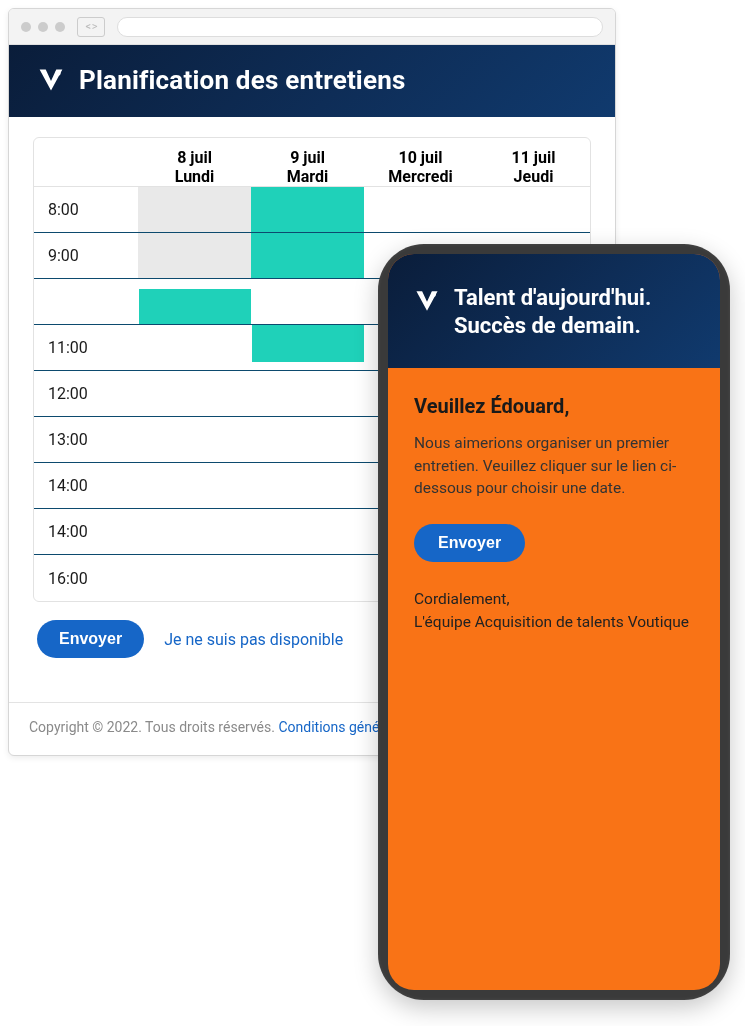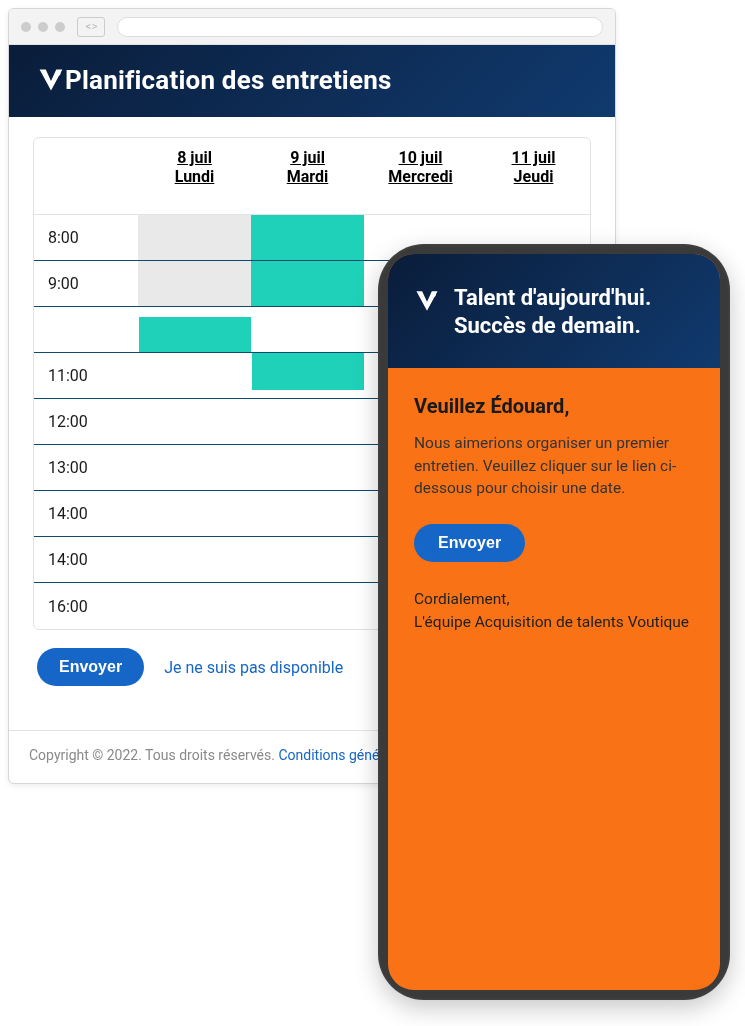--- a/index.html
+++ b/index.html
@@ -46,45 +46,44 @@
     .addr-bar {
       flex:1; height:20px; border:1px solid #ddd; border-radius:10px;
       background:#fff;
     }
 
     
     .app-header {
       background: linear-gradient(135deg, #0a1d3a 0%, #0e2d57 55%, #103a6e 100%);
       color:#fff;
       padding: 20px 28px 22px;
-      display:flex; align-items:center; 
+      display:flex; align-items:center; gap:14px;
     }
     .logo-v {
       width:28px; height:28px; position:relative;
     }
     .logo-v svg { width:100%; height:100%; display:block; }
     .app-header h1 { font-size: 26px; font-weight: 700; letter-spacing:0.2px; }
 
     
     .schedule-area { padding: 20px 24px 10px; }
     .schedule-card {
       border:1px solid #e2e2e2;
       border-radius:6px;
       overflow:hidden;
     }
     .sched-header {
       display:grid;
       grid-template-columns: 104px repeat(4, 1fr);
       border-bottom:1px solid #e2e2e2;
     }
     .sched-header .col-head {
-      padding:10px 6px 28px;
+      padding:10px 6px 0;
       text-align:center;
       font-size:16px;
-      text-decoration:underline;
     }
     .col-head .date { font-weight:700; display:block; }
     .col-head .dow { font-weight:700; display:block; }
 
     .sched-body .row {
       display:grid;
       grid-template-columns: 104px repeat(4, 1fr);
       border-bottom:1px solid #0c4a6e;
       height:46px;
     }

